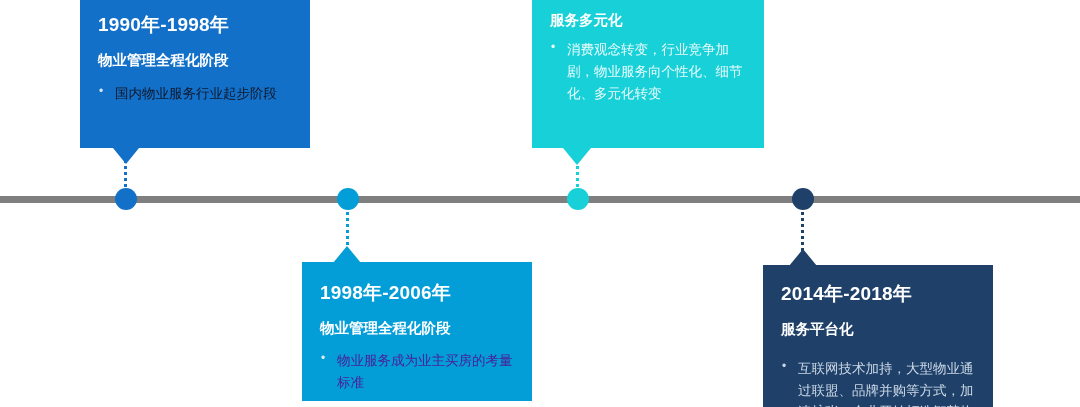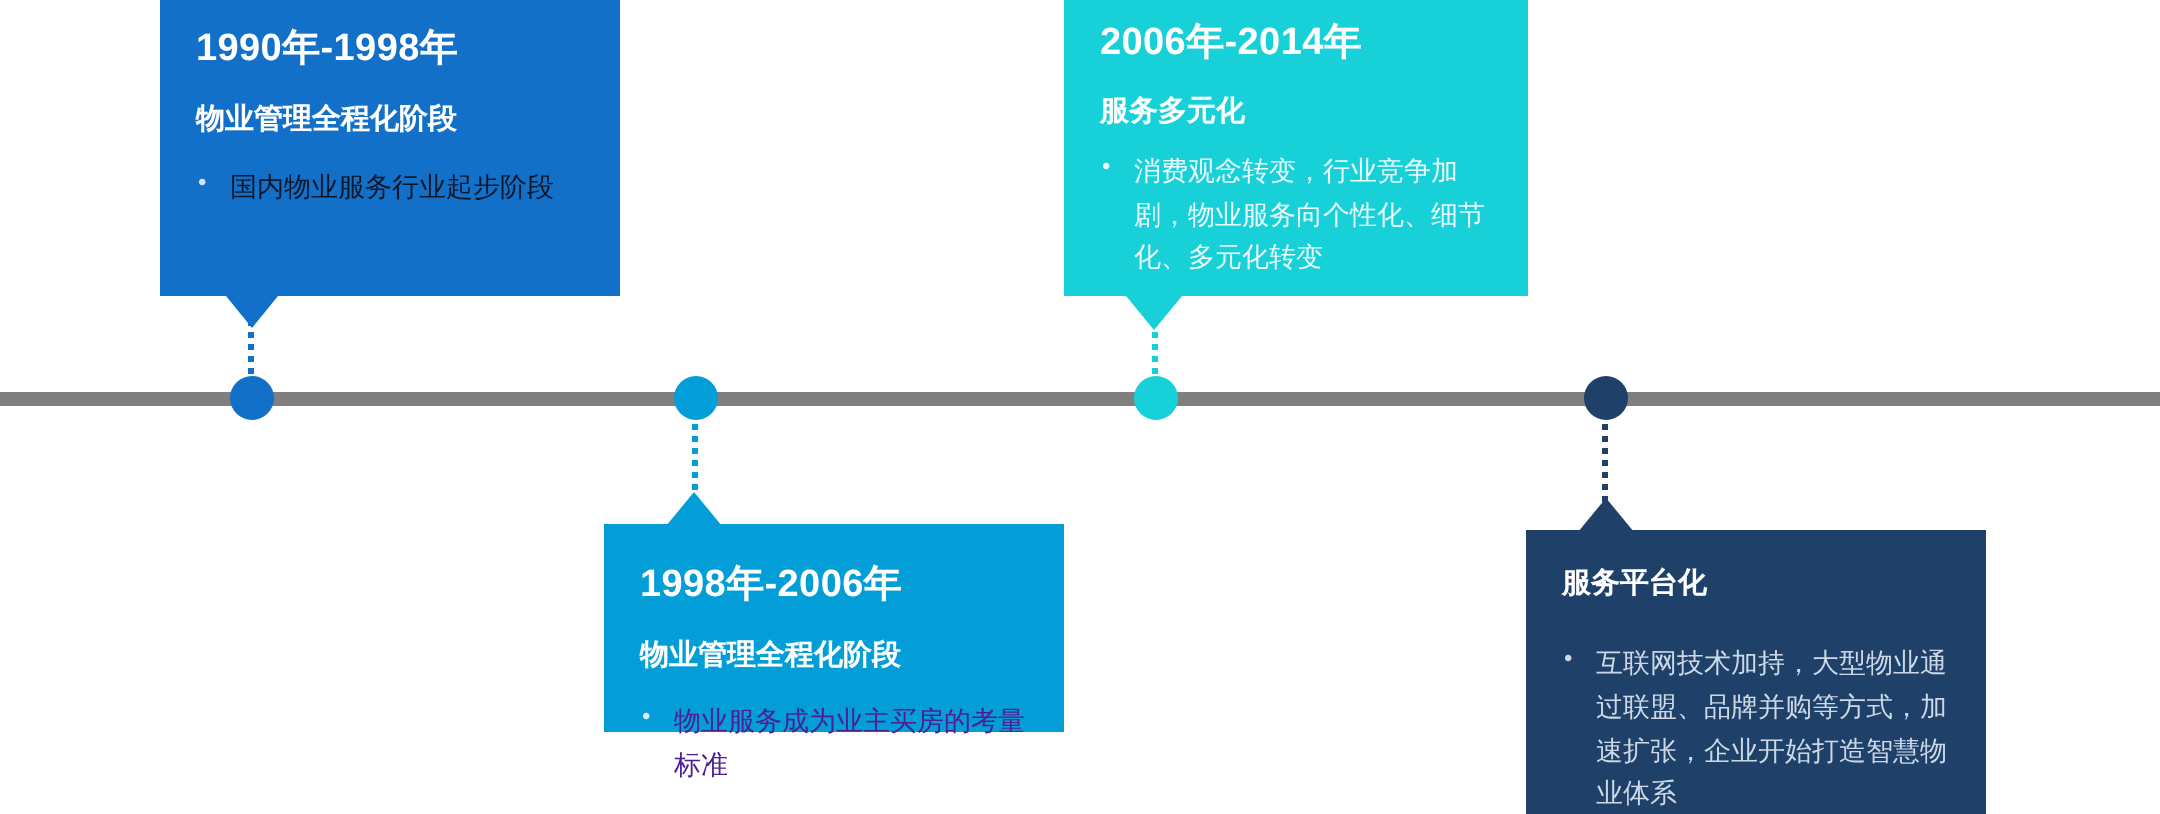--- a/index.html
+++ b/index.html
@@ -132,21 +132,21 @@
     border-left: 13px solid transparent;
     border-right: 13px solid transparent;
     border-top: 16px solid #1270c8;
   }
 
   
   .card.card2 {
     left: 302px;
     top: 262px;
     width: 230px;
-    height: 104px;
+    height: 139px;
     background: #039ed8;
     padding-top: 20px;
   }
   .card.card2 .year { margin-bottom: 14px; }
   .card.card2 .subtitle { margin-bottom: 12px; }
   .card.card2 .bullets li { color: #4c1d95; }
   .card.card2 .bullets li::before { color: #daeef9; }
   .tail.t2 {
     left: 333px;
     top: 246px;
@@ -236,21 +236,20 @@
   <div class="tail t2"></div>
   <div class="card card2">
     <div class="year">1998年-2006年</div>
     <div class="subtitle">物业管理全程化阶段</div>
     <ul class="bullets">
       <li>物业服务成为业主买房的考量标准</li>
     </ul>
   </div>
 
   <div class="card card3">
-    <div class="year">2006年-2014年</div>
     <div class="subtitle">服务多元化</div>
     <ul class="bullets">
       <li>消费观念转变，行业竞争加剧，物业服务向个性化、细节化、多元化转变</li>
     </ul>
   </div>
   <div class="tail t3"></div>
   <div class="connector c3">
     <i></i>
       <i></i>
       <i></i>
@@ -267,19 +266,20 @@
       <i></i>
       <i></i>
       <i></i>
       <i></i>
       <i></i>
       <i></i>
       <i></i>
   </div>
   <div class="tail t4"></div>
   <div class="card card4">
+    <div class="year">2014年-2018年</div>
     <div class="subtitle">服务平台化</div>
     <ul class="bullets">
       <li>互联网技术加持，大型物业通过联盟、品牌并购等方式，加速扩张，企业开始打造智慧物业体系</li>
     </ul>
   </div>
 
 </div>
 
 </body></html>

